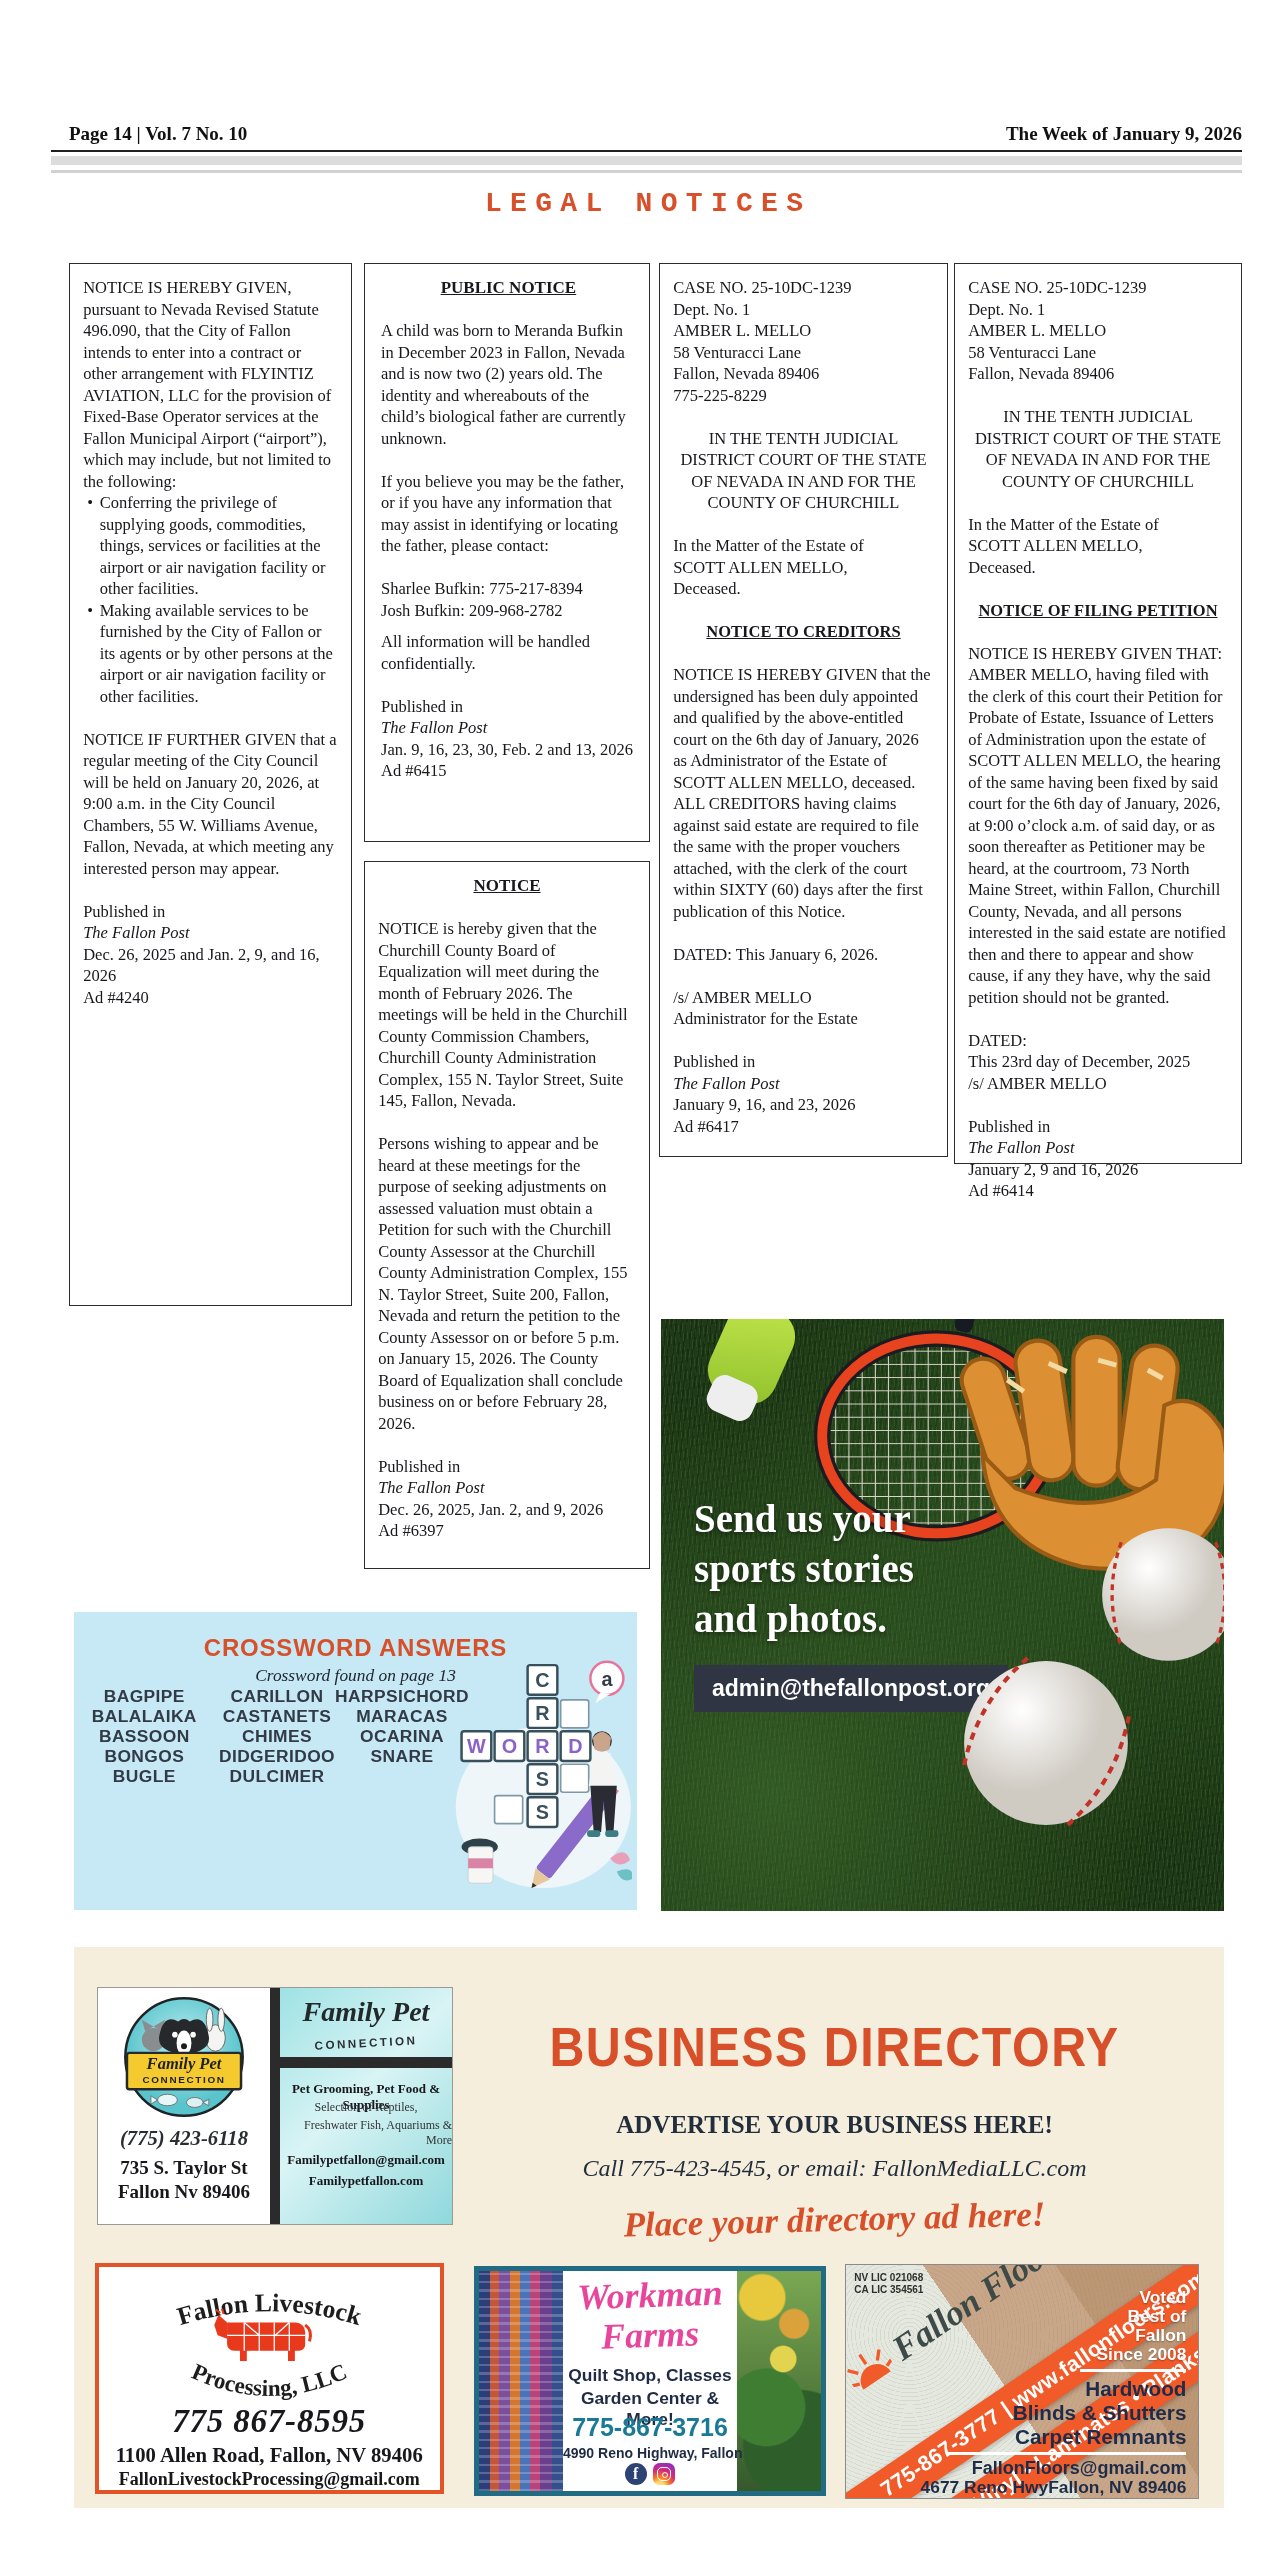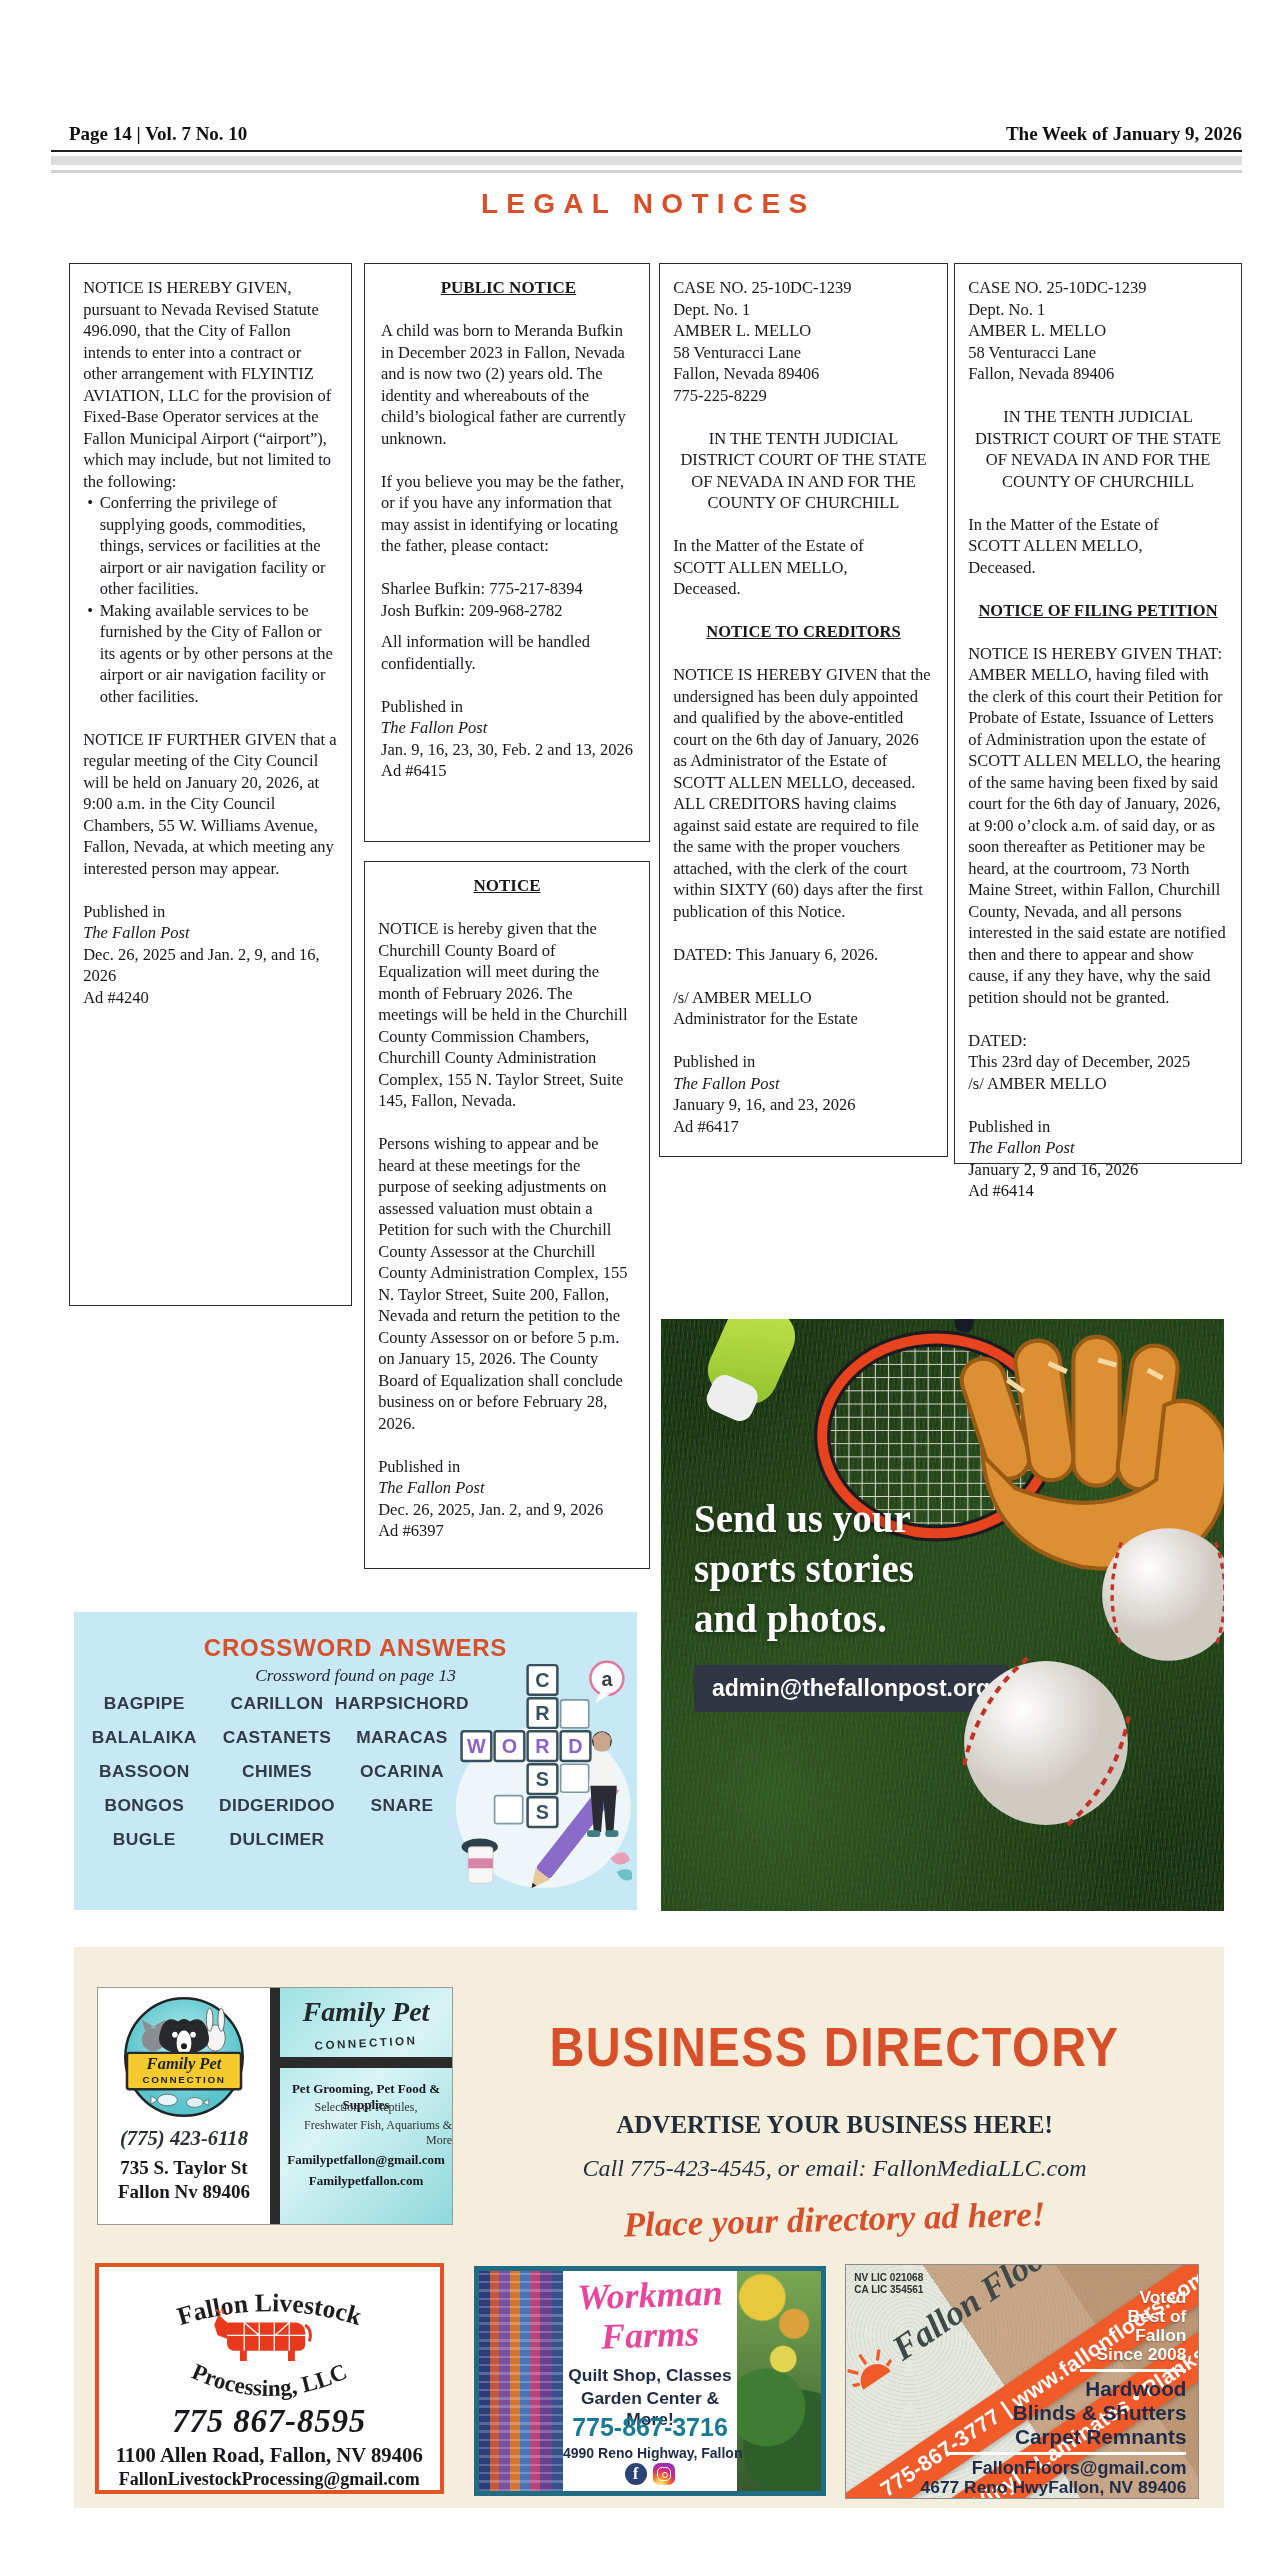--- a/index.html
+++ b/index.html
@@ -6,21 +6,21 @@
   .page{position:relative;width:1288px;height:2576px;background:#fff;overflow:hidden;
         font-family:"Liberation Serif",serif;color:#17171c;}
   .abs{position:absolute;}
   .sans{font-family:"Liberation Sans",sans-serif;}
   .pre{white-space:pre-line;}
   
   .mh{top:123px;font-size:19px;font-weight:bold;color:#111;}
   .rule1{left:51px;right:46px;top:150px;height:1.7px;background:#1f1f1f;}
   .rule2{left:51px;right:46px;top:156px;height:9px;background:#dcdcdc;}
   .rule3{left:51px;right:46px;top:170px;height:2.5px;background:#d2d2d2;}
-  .legal-title{left:0;right:0;top:188px;text-align:center;font-family:Liberation Sans, sans-serif;
+  .legal-title{left:0;right:0;top:188px;text-align:center;font-family:Liberation Mono, monospace;
       font-weight:bold;font-size:28px;letter-spacing:8.3px;color:#d8502a;text-indent:8.3px;}
   
   .notice{position:absolute;box-sizing:border-box;border:1.7px solid #2c2c30;background:#fff;
       padding:13.2px 13.2px;font-size:16.5px;line-height:21.5px;}
   #n1{left:69px;top:263px;width:283px;height:1043px;}
   #n2{left:364px;top:263px;width:286px;height:579px;padding-left:16px;}
   #n3{left:364px;top:861px;width:286px;height:708px;}
   #n4{left:659px;top:263px;width:289px;height:894px;}
   #n5{left:954px;top:263px;width:288px;height:901px;}
   .ntitle{font-weight:bold;text-align:center;text-decoration:underline;font-size:17px;margin:0 0 21.5px;}
@@ -32,21 +32,21 @@
   .court{text-align:center;white-space:pre-line;margin:21.5px 0;}
   .matter{white-space:pre-line;margin:0 0 21.5px;}
   .nheading{font-weight:bold;text-align:center;text-decoration:underline;margin:0 0 21.5px;}
   .pub{margin-top:21.5px;}
   .pub .paper{font-style:italic;}
   
   #crossword{left:74px;top:1612px;width:563px;height:298px;background:#c7e9f6;}
   .cw-title{left:0;right:0;top:21.5px;text-align:center;font-family:"Liberation Sans",sans-serif;
       font-weight:bold;font-size:24px;color:#d8502a;letter-spacing:0.8px;}
   .cw-sub{left:0;right:0;top:53px;text-align:center;font-style:italic;font-size:17.4px;color:#1d232b;}
-  .cw-col{top:82px;display:flex;flex-direction:column;row-gap:15px;align-items:center;
+  .cw-col{top:75px;display:flex;flex-direction:column;row-gap:1px;align-items:center;
       font-family:"Liberation Sans",sans-serif;font-weight:bold;font-size:17.4px;color:#323a46;
       letter-spacing:0.4px;line-height:19px;}
   .cw-c1{left:8.3px;width:124px;}
   .cw-c2{left:139px;width:128px;}
   .cw-c3{left:266px;width:124px;}
   
   #sports{left:661px;top:1319px;width:563px;height:592px;overflow:hidden;background-color:#1e3a16;
       background-image:
         radial-gradient(ellipse at 20% 80%, rgba(70,120,50,.55), transparent 60%),
         radial-gradient(ellipse at 80% 30%, rgba(60,110,45,.5), transparent 60%),

